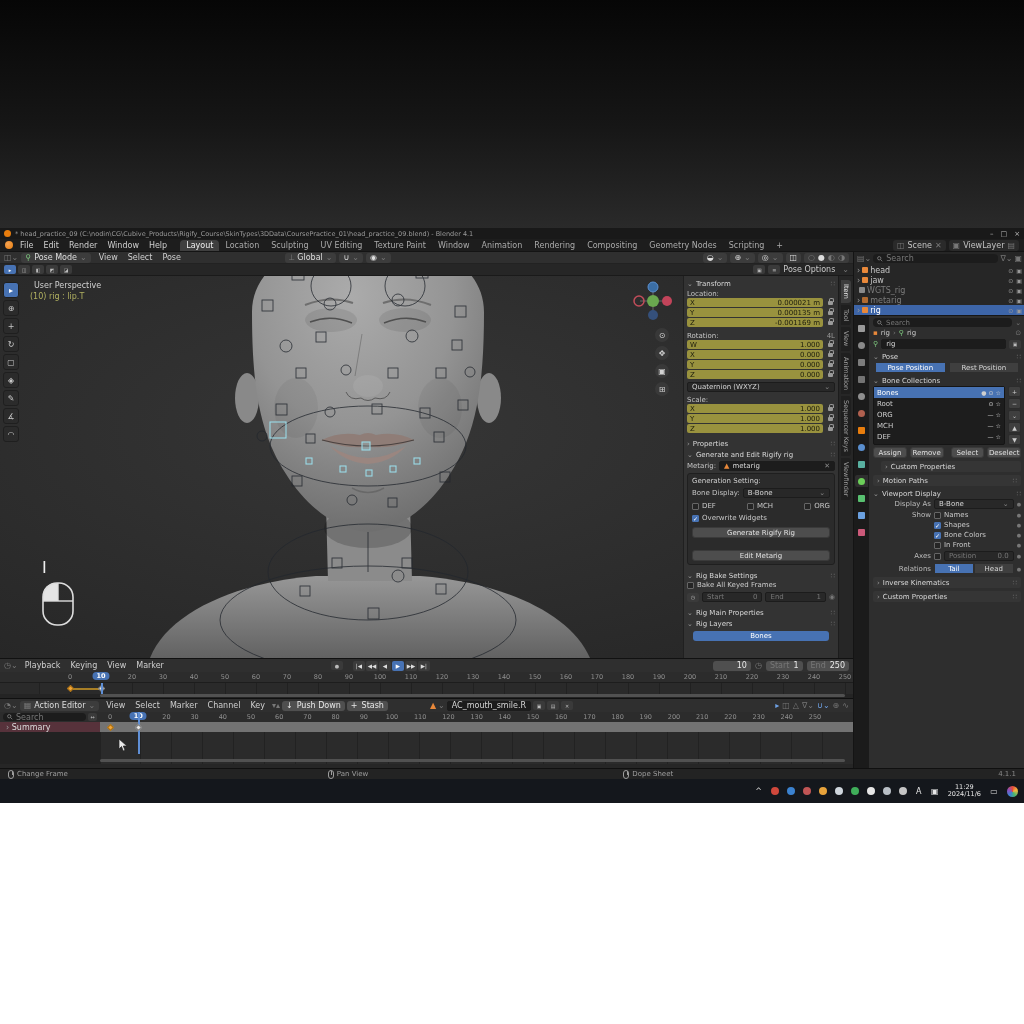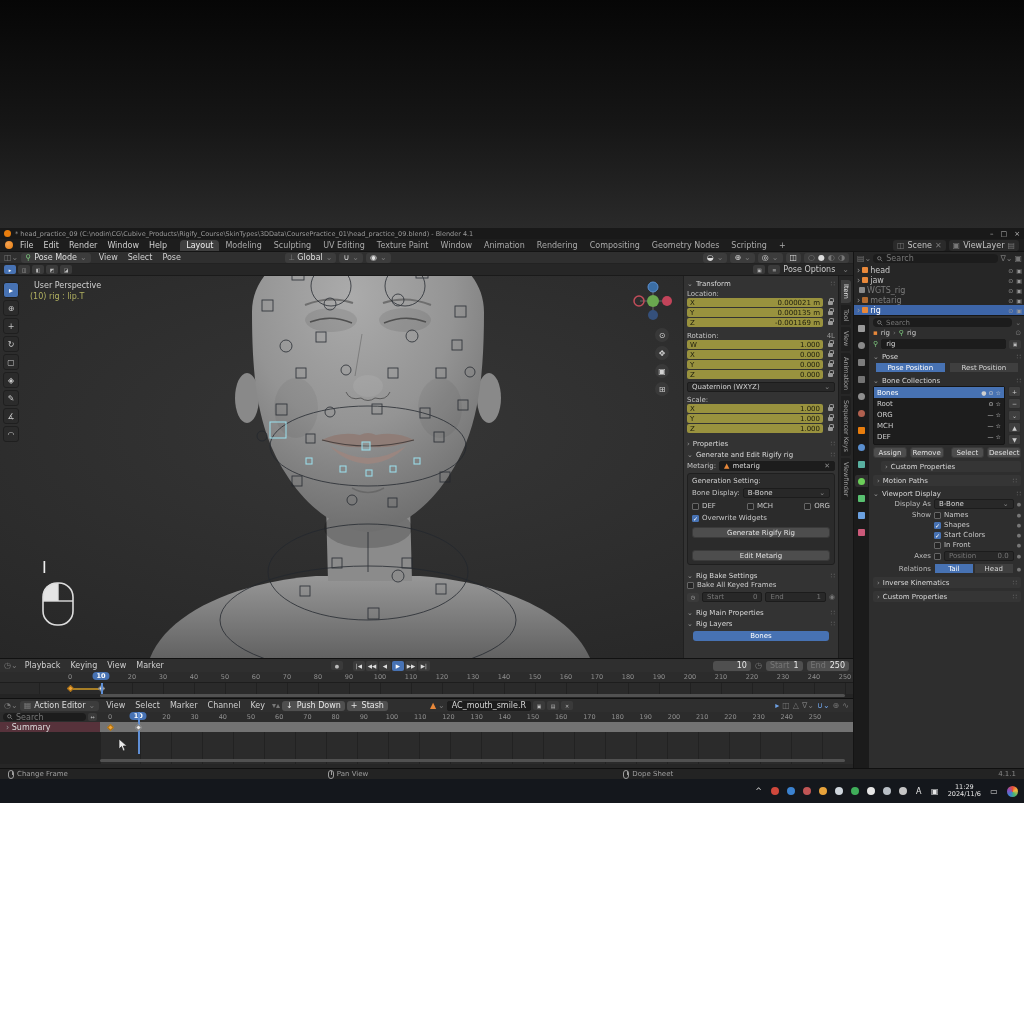--- a/index.html
+++ b/index.html
@@ -140,21 +140,21 @@
       <span style="width:8px;height:8px;border-radius:50%;background:radial-gradient(circle at 35% 35%,#f5a353,#e87d0d);display:inline-block"></span>
       <span id="tb-menus" style="display:flex">
           <span class="menuitem">File</span>
           <span class="menuitem">Edit</span>
           <span class="menuitem">Render</span>
           <span class="menuitem">Window</span>
           <span class="menuitem">Help</span>
         </span>
       <span id="tb-workspaces" style="display:flex;margin-left:6px">
           <span class="ws active">Layout</span>
-          <span class="ws">Modeling</span>
+          <span class="ws">Location</span>
           <span class="ws">Sculpting</span>
           <span class="ws">UV Editing</span>
           <span class="ws">Texture Paint</span>
           <span class="ws">Window</span>
           <span class="ws">Animation</span>
           <span class="ws">Rendering</span>
           <span class="ws">Compositing</span>
           <span class="ws">Geometry Nodes</span>
           <span class="ws">Scripting</span>
           <span class="ws">+</span>
@@ -980,21 +980,21 @@
               </div>
               <div class="prow">
                 <span class="plabel"></span>
                 <span class="cbx on">✓</span>
                 <span>Shapes</span>
                 <span class="dim" style="margin-left: auto; font-size: 5px;">●</span>
               </div>
               <div class="prow">
                 <span class="plabel"></span>
                 <span class="cbx on">✓</span>
-                <span>Start Colors</span>
+                <span>Bone Colors</span>
                 <span class="dim" style="margin-left: auto; font-size: 5px;">●</span>
               </div>
               <div class="prow">
                 <span class="plabel"></span>
                 <span class="cbx"></span>
                 <span>In Front</span>
                 <span class="dim" style="margin-left: auto; font-size: 5px;">●</span>
               </div>
             </div>
           <div class="prow">

